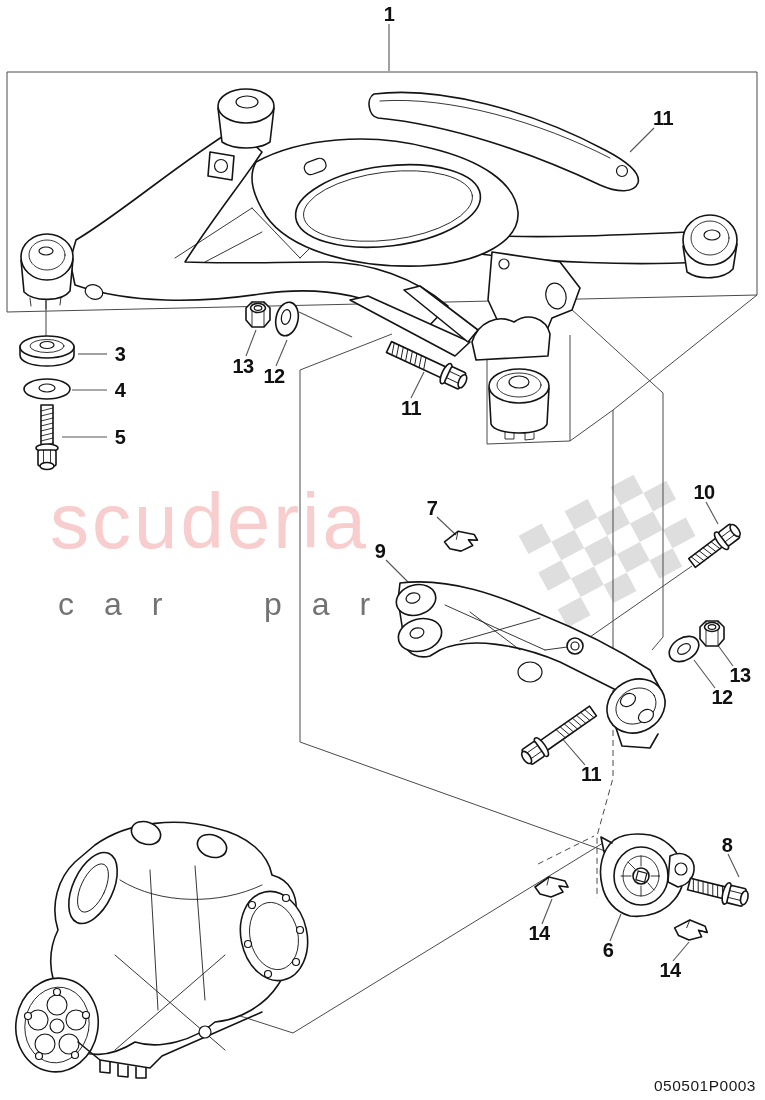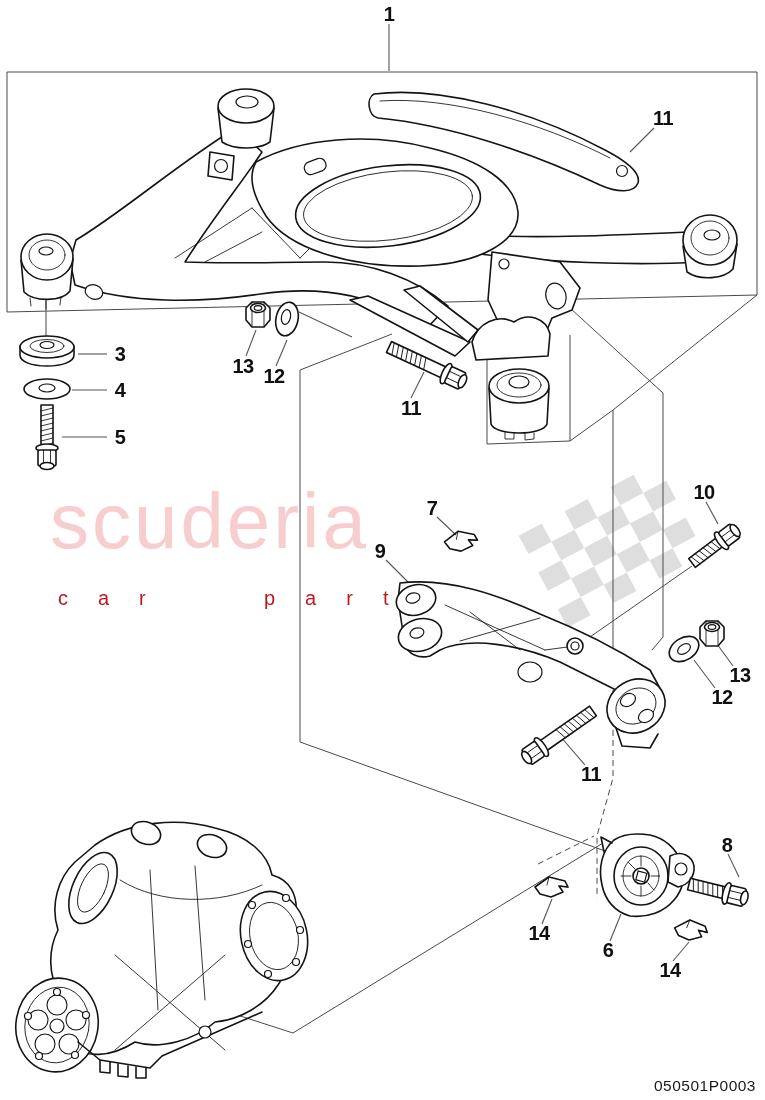--- a/index.html
+++ b/index.html
@@ -11,21 +11,21 @@
   .stage { position:absolute; left:0; top:0; width:765px; height:1100px; }
   svg.artwork { position:absolute; left:0; top:0; }
 
   
   .wm-brand {
     position:absolute; left:50px; top:482px;
     font-size:78px; font-weight:normal; letter-spacing:3px;
     color:#f7cdcd; line-height:1; white-space:nowrap;
   }
   .wm-sub {
-    position:absolute; top:588px; font-size:20px; color:#b91c1c;
+    position:absolute; top:588px; font-size:32px; color:#737373;
     letter-spacing:30px; line-height:1; white-space:nowrap;
   }
   .wm-sub.car   { left:58px; }
   .wm-sub.parts { left:264px; }
 
   
   .callout {
     position:absolute; transform:translate(-50%,-50%);
     font-weight:bold; font-size:20px; color:#101010; letter-spacing:-0.5px;
     line-height:1; white-space:nowrap;

